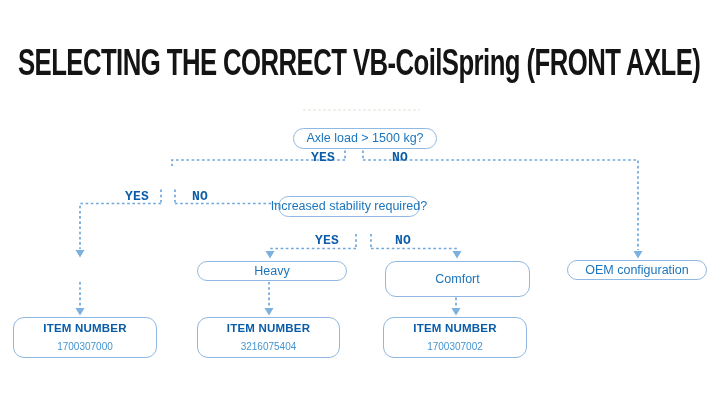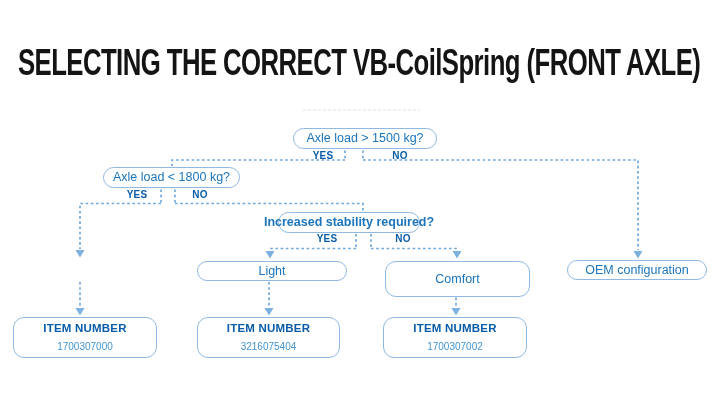--- a/index.html
+++ b/index.html
@@ -18,34 +18,34 @@
   .faint{fill:none;stroke:#efebe6;stroke-width:1.5;stroke-dasharray:3 2;}
   .arrow{fill:#7cb0de;stroke:none;}
   .node{
     position:absolute;box-sizing:border-box;background:#fff;
     border:1.5px solid #8fb9e2;border-radius:11px;
     display:flex;align-items:center;justify-content:center;
     color:#1c75bc;font-size:12.5px;line-height:1;white-space:nowrap;
   }
   .yn{
     position:absolute;transform:translateX(-50%);
-    font-size:10px;font-weight:bold;color:#0a5ca9;letter-spacing:0.2px;line-height:1;
+    font-size:13px;font-weight:bold;color:#0a5ca9;letter-spacing:0.2px;line-height:1;font-family:Liberation Mono, monospace;
   }
   .itembox{
     position:absolute;box-sizing:border-box;background:#fff;
     border:1.5px solid #8fb9e2;border-radius:11px;
     display:flex;flex-direction:column;align-items:center;justify-content:center;
     gap:8px;
   }
   .item-heading{font-size:11.5px;font-weight:bold;color:#0a5ca9;letter-spacing:0.2px;line-height:1;}
   .item-number{font-size:10px;color:#4495d1;line-height:1;}
   
   #q1{left:293px;top:128px;width:144px;height:21px;}
   #q2{left:103px;top:167px;width:137px;height:21px;}
-  #q3{left:278px;top:212px;width:142px;height:21px;font-weight:bold;}
+  #q3{left:278px;top:196px;width:142px;height:21px;}
   #q1-yes{left:323px;top:151px;} #q1-no{left:400px;top:151px;}
   #q2-yes{left:137px;top:190px;} #q2-no{left:200px;top:190px;}
   #q3-yes{left:327px;top:234px;} #q3-no{left:403px;top:234px;}
   #out-light{left:12px;top:261px;width:145px;height:20px;}
   #out-heavy{left:197px;top:261px;width:150px;height:20px;}
   #out-comfort{left:385px;top:261px;width:145px;height:36px;}
   #out-oem{left:567px;top:260px;width:140px;height:20px;}
   #item1{left:13px;top:317px;width:144px;height:41px;}
   #item2{left:197px;top:317px;width:143px;height:41px;}
   #item3{left:383px;top:317px;width:144px;height:41px;}
@@ -85,29 +85,28 @@
     <path class="dash" d="M269 282 V307"></path>
     <polygon class="arrow" points="264.5,308 273.5,308 269,315.5"></polygon>
     <path class="dash" d="M456 282 V307"></path>
     <polygon class="arrow" points="451.5,308 460.5,308 456,315.5"></polygon>
   </svg>
 
   <div class="node" id="q1">Axle load &gt; 1500 kg?</div>
   <div class="yn" id="q1-yes">YES</div>
   <div class="yn" id="q1-no">NO</div>
 
-  <div class="node" id="q2">Axle load &lt; 1800 kg?</div>
   <div class="yn" id="q2-yes">YES</div>
   <div class="yn" id="q2-no">NO</div>
 
   <div class="node" id="q3">Increased stability required?</div>
   <div class="yn" id="q3-yes">YES</div>
   <div class="yn" id="q3-no">NO</div>
 
-  <div class="node" id="out-heavy">Light</div>
+  <div class="node" id="out-heavy">Heavy</div>
   <div class="node" id="out-comfort">Comfort</div>
   <div class="node" id="out-oem">OEM configuration</div>
 
   <div class="itembox" id="item1">
     <div class="item-heading">ITEM NUMBER</div>
     <div class="item-number">1700307000</div>
   </div>
   <div class="itembox" id="item2">
     <div class="item-heading">ITEM NUMBER</div>
     <div class="item-number">3216075404</div>

